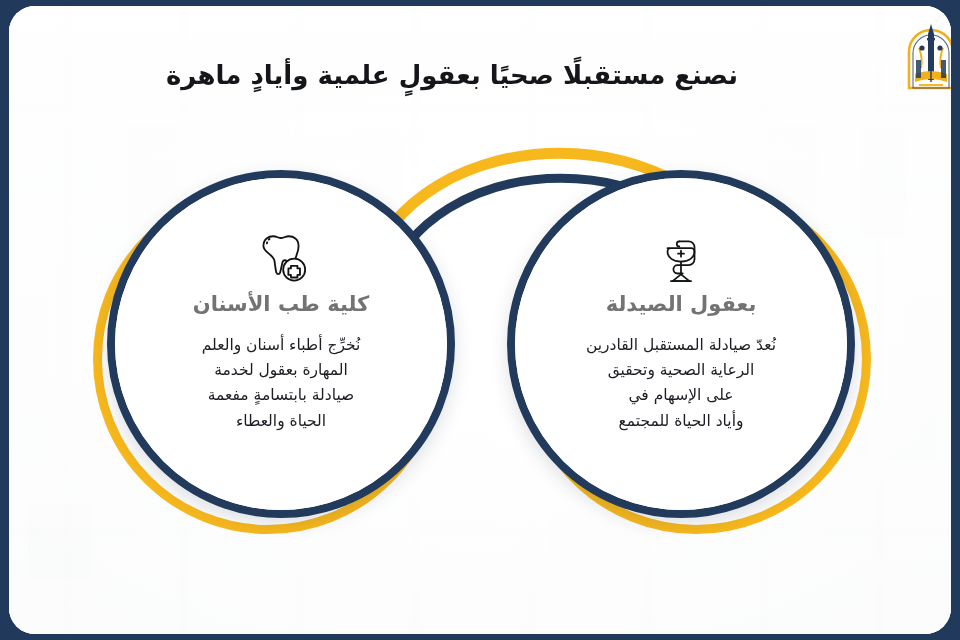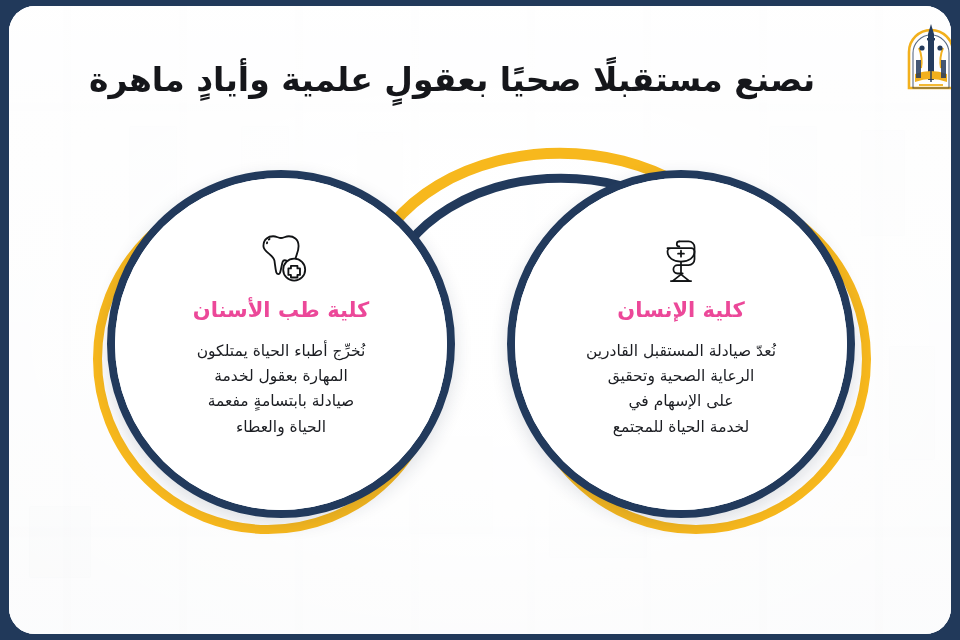--- a/index.html
+++ b/index.html
@@ -79,21 +79,21 @@
         rgba(255,255,255,0.72) 72%,
         rgba(255,255,255,0.60) 100%),
       linear-gradient(180deg,rgba(255,255,255,.70),rgba(255,255,255,.55));
   }
 
   
   .headline{
     position:absolute;
     left:0;right:0;top:52px;
     text-align:center;
-    font-size:33px;
+    font-size:26px;
     font-weight:700;
     color:#15161a;
     letter-spacing:0px;
     line-height:1.35;
     direction:rtl;
     padding:0 120px 0 64px;
     box-sizing:border-box;
     white-space:nowrap;
   }
 
@@ -138,24 +138,24 @@
     box-sizing:border-box;
     overflow:hidden;
   }
 
   .card-icon{
     margin-top:0;
     width:64px;height:56px;
     display:flex;align-items:center;justify-content:center;
   }
   .card-title{
-    margin-top:10px;
+    margin-top:4px;
     font-size:21px;
     font-weight:700;
-    color:#ec4899;
+    color:#737373;
     direction:rtl;
     text-align:center;
     line-height:1.2;
     white-space:nowrap;
   }
   .card-body{
     margin-top:16px;
     font-size:15.5px;
     font-weight:400;
     color:#1b1d22;
@@ -235,26 +235,26 @@
             <path d="M32 33 V48"></path>
 
             <path d="M22 56 L32 48 L42 56 Z"></path>
             <path d="M20 56 H44"></path>
 
             <path d="M30 9 h11 a7 7 0 0 1 7 7 v14 a7 7 0 0 1 -7 7 h-13 a5 5 0 0 0 0 10 h6"></path>
 
             <path d="M30 9 a3 3 0 0 0 -3 3 a3 3 0 0 0 3 3"></path>
           </svg>
         </div>
-        <div class="card-title">كلية الإنسان</div>
+        <div class="card-title">بعقول الصيدلة</div>
         <div class="card-body">
           <div>نُعدّ صيادلة المستقبل القادرين</div>
           <div>الرعاية الصحية وتحقيق</div>
           <div>على الإسهام في</div>
-          <div>لخدمة الحياة للمجتمع</div>
+          <div>وأياد الحياة للمجتمع</div>
         </div>
       </div>
     </div>
 
     <div class="circle-wrap" style="left:84px;top:164px;width:364px;height:364px;">
       <div class="ring-gold" style="left:0px;top:14px;width:350px;height:350px;"></div>
       <div class="ring-navy" style="left:14px;top:0px;width:348px;height:348px;"></div>
       <div class="disc" style="left:22px;top:8px;width:332px;height:332px;padding-top:54px;">
         <div class="card-icon">
           <svg viewBox="0 0 66 60" width="58" height="54" xmlns="http://www.w3.org/2000/svg" fill="none" stroke="#111315" stroke-width="2.1" stroke-linecap="round" stroke-linejoin="round">
@@ -267,21 +267,21 @@
 
             <path d="M17 11 a8 8 0 0 1 3 -5" stroke-dasharray="1.2 3.4"></path>
 
             <circle cx="48" cy="41" r="12.5" fill="#ffffff"></circle>
 
             <path d="M44.3 36.7 h7.4 v2.9 h2.9 v7.4 h-2.9 v2.9 h-7.4 v-2.9 h-2.9 v-7.4 h2.9 Z"></path>
           </svg>
         </div>
         <div class="card-title">كلية طب الأسنان</div>
         <div class="card-body">
-          <div>نُخرِّج أطباء الحياة يمتلكون</div>
+          <div>نُخرِّج أطباء أسنان والعلم</div>
           <div>المهارة بعقول لخدمة</div>
           <div>صيادلة بابتسامةٍ مفعمة</div>
           <div>الحياة والعطاء</div>
         </div>
       </div>
     </div>
 
   </div>
 </div>
 

